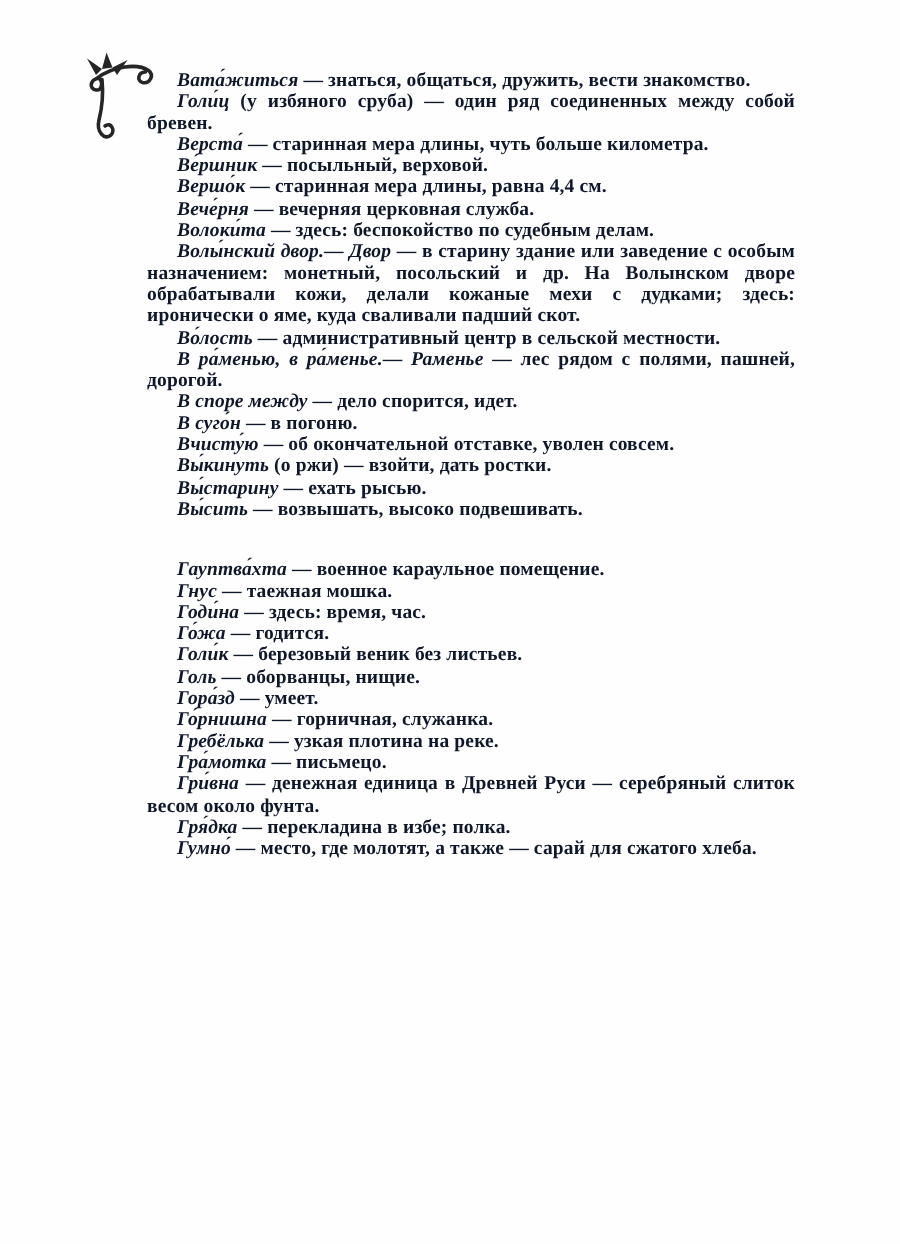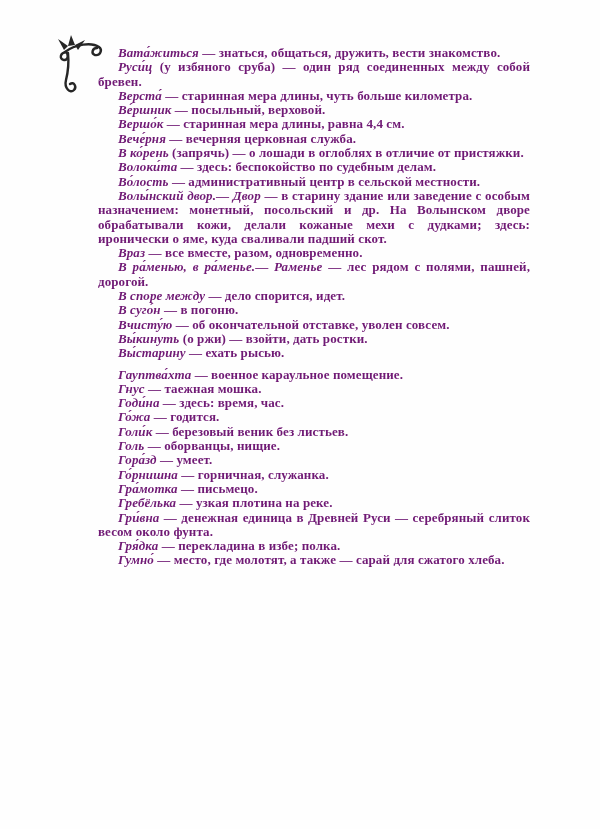--- a/index.html
+++ b/index.html
@@ -7,21 +7,21 @@
     padding: 0;
     background: #ffffff;
   }
   .page {
     position: relative;
     width: 600px;
     height: 829px;
     background: #fefefe;
     overflow: hidden;
     font-family: "Liberation Serif", "DejaVu Serif", serif;
-    color: #701a75;
+    color: #0f172a;
   }
   .ornament {
     position: absolute;
     left: 55px;
     top: 33px;
     width: 52px;
     height: 64px;
   }
   .textblock {
     position: absolute;
@@ -32,21 +32,21 @@
     line-height: 14.3px;
     font-weight: bold;
     text-align: justify;
     letter-spacing: 0.1px;
   }
   .entry {
     margin: 0;
     text-indent: 20px;
   }
   .section + .section {
-    margin-top: 7px;
+    margin-top: 26px;
   }
   .hw {
     font-style: italic;
   }
 </style>
 </head>
 <body>
 
 <div class="page">
 
@@ -59,47 +59,46 @@
     <path d="M10,19 C20,11 37,9 44,14 C48,17 45,23 40,22 C36,21 37,15 42,15"></path>
 
     <path d="M11,19 C5,20 4,26 9,27 C13,27.5 14,22 11,19"></path>
 
     <path d="M13,20 C14,30 13,39 11,47 C9,55 15,61 19,57 C22,54 19,48 15,51"></path>
   </svg>
 
   <div class="textblock" id="glossary">
       <div class="section">
         <p class="entry"><span class="hw">Вата́житься</span><span> — знаться, общаться, дружить, вести знакомство.</span></p>
-        <p class="entry"><span class="hw">Руси́ц</span><span> (у избяного сруба) — один ряд соединенных между собой бревен.</span></p>
+        <p class="entry"><span class="hw">Голи́ц</span><span> (у избяного сруба) — один ряд соединенных между собой бревен.</span></p>
         <p class="entry"><span class="hw">Верста́</span><span> — старинная мера длины, чуть больше километра.</span></p>
         <p class="entry"><span class="hw">Ве́ршник</span><span> — посыльный, верховой.</span></p>
         <p class="entry"><span class="hw">Вершо́к</span><span> — старинная мера длины, равна 4,4 см.</span></p>
         <p class="entry"><span class="hw">Вече́рня</span><span> — вечерняя церковная служба.</span></p>
-        <p class="entry"><span class="hw">В ко́рень</span><span> (запрячь) — о лошади в оглоблях в отличие от пристяжки.</span></p>
         <p class="entry"><span class="hw">Волоки́та</span><span> — здесь: беспокойство по судебным делам.</span></p>
+        <p class="entry"><span class="hw">Волы́нский двор.</span><span>— </span><span class="hw">Двор</span><span> — в старину здание или заведение с особым назначением: монетный, посольский и др. На Волынском дворе обрабатывали кожи, делали кожаные мехи с дудками; здесь: иронически о яме, куда сваливали падший скот.</span></p>
         <p class="entry"><span class="hw">Во́лость</span><span> — административный центр в сельской местности.</span></p>
-        <p class="entry"><span class="hw">Волы́нский двор.</span><span>— </span><span class="hw">Двор</span><span> — в старину здание или заведение с особым назначением: монетный, посольский и др. На Волынском дворе обрабатывали кожи, делали кожаные мехи с дудками; здесь: иронически о яме, куда сваливали падший скот.</span></p>
-        <p class="entry"><span class="hw">Враз</span><span> — все вместе, разом, одновременно.</span></p>
         <p class="entry"><span class="hw">В ра́менью, в ра́менье.</span><span>— </span><span class="hw">Раменье</span><span> — лес рядом с полями, пашней, дорогой.</span></p>
         <p class="entry"><span class="hw">В споре между</span><span> — дело спорится, идет.</span></p>
         <p class="entry"><span class="hw">В суго́н</span><span> — в погоню.</span></p>
         <p class="entry"><span class="hw">Вчисту́ю</span><span> — об окончательной отставке, уволен совсем.</span></p>
         <p class="entry"><span class="hw">Вы́кинуть</span><span> (о ржи) — взойти, дать ростки.</span></p>
         <p class="entry"><span class="hw">Вы́старину</span><span> — ехать рысью.</span></p>
+        <p class="entry"><span class="hw">Вы́сить</span><span> — возвышать, высоко подвешивать.</span></p>
       </div>
       <div class="section">
         <p class="entry"><span class="hw">Гауптва́хта</span><span> — военное караульное помещение.</span></p>
         <p class="entry"><span class="hw">Гнус</span><span> — таежная мошка.</span></p>
         <p class="entry"><span class="hw">Годи́на</span><span> — здесь: время, час.</span></p>
         <p class="entry"><span class="hw">Го́жа</span><span> — годится.</span></p>
         <p class="entry"><span class="hw">Голи́к</span><span> — березовый веник без листьев.</span></p>
         <p class="entry"><span class="hw">Голь</span><span> — оборванцы, нищие.</span></p>
         <p class="entry"><span class="hw">Гора́зд</span><span> — умеет.</span></p>
         <p class="entry"><span class="hw">Го́рнишна</span><span> — горничная, служанка.</span></p>
+        <p class="entry"><span class="hw">Гребёлька</span><span> — узкая плотина на реке.</span></p>
         <p class="entry"><span class="hw">Гра́мотка</span><span> — письмецо.</span></p>
-        <p class="entry"><span class="hw">Гребёлька</span><span> — узкая плотина на реке.</span></p>
         <p class="entry"><span class="hw">Гри́вна</span><span> — денежная единица в Древней Руси — серебряный слиток весом около фунта.</span></p>
         <p class="entry"><span class="hw">Гря́дка</span><span> — перекладина в избе; полка.</span></p>
         <p class="entry"><span class="hw">Гумно́</span><span> — место, где молотят, а также — сарай для сжатого хлеба.</span></p>
       </div>
     </div>
 
 </div>
 
 </body></html>

